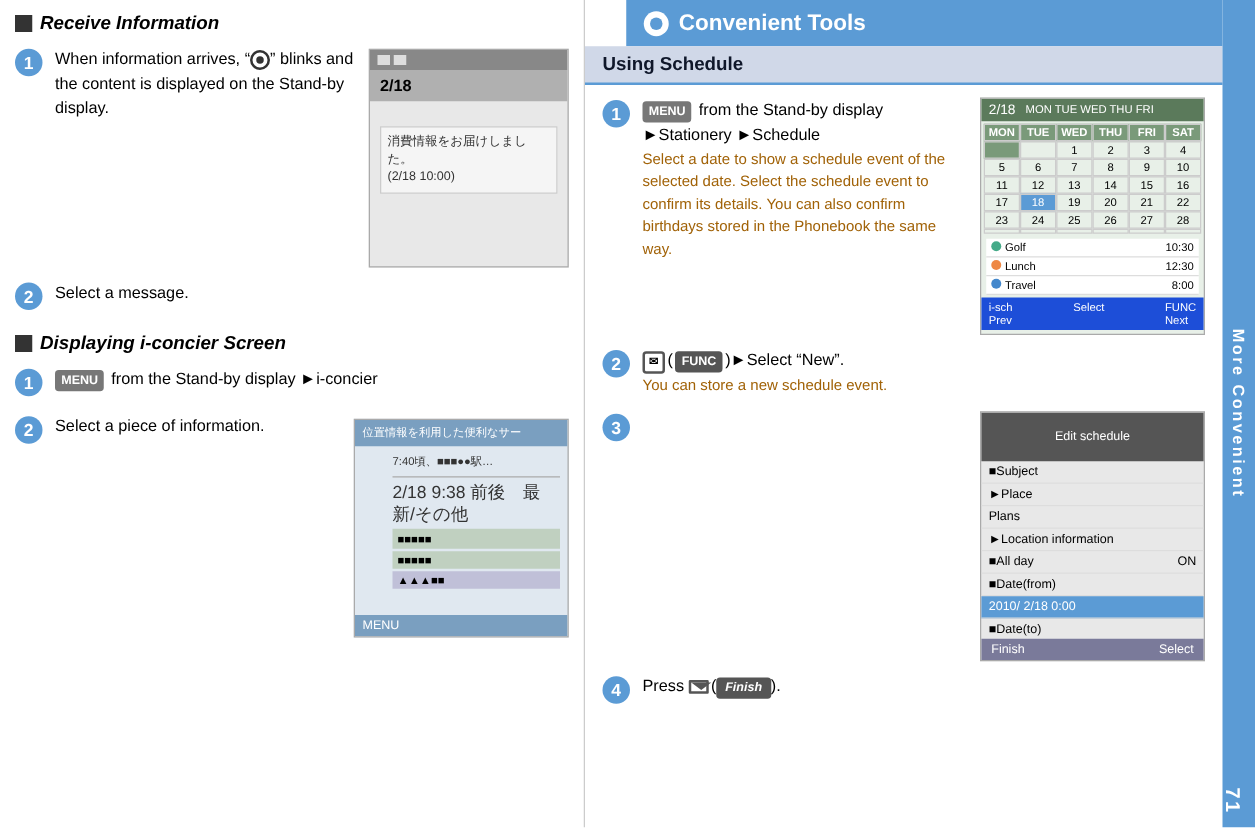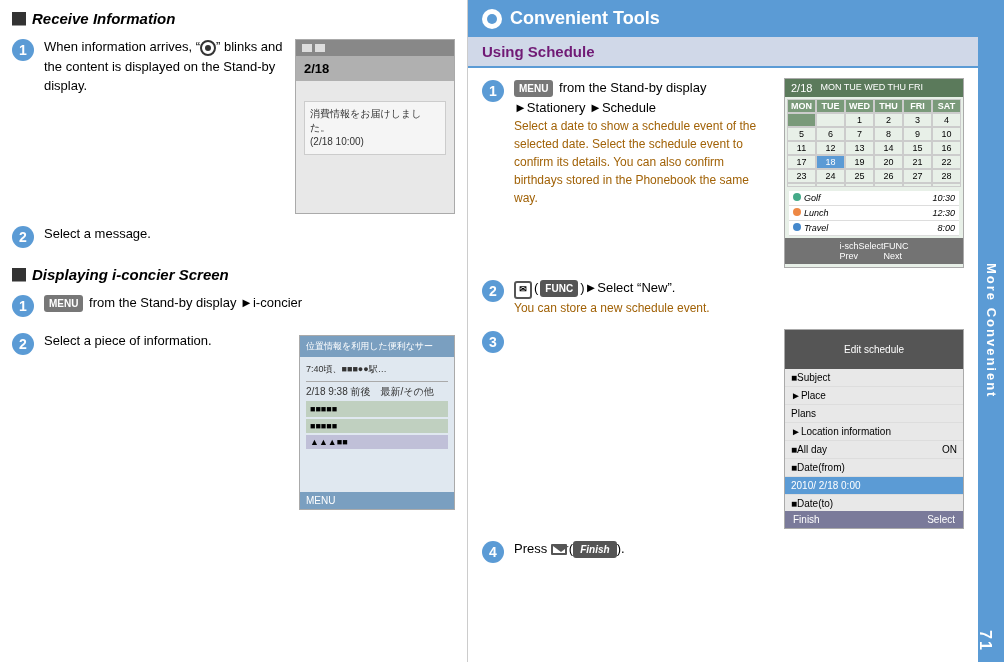--- a/index.html
+++ b/index.html
@@ -108,39 +108,40 @@
       padding: 5px;
       font-size: 10px;
       color: #333;
       line-height: 1.4;
       text-align: left;
     }
 
     
     .phone-screenshot2 {
       border: 1px solid #aaa;
-      width: 156px;
+      width: 172px;
       height: 175px;
       margin-left: auto;
       margin-top: 4px;
       background: #e0e8f0;
       position: relative;
       overflow: hidden;
     }
     .phone2-header {
       background: #7a9fc0;
       padding: 4px 6px;
       display: flex;
       align-items: center;
       justify-content: space-between;
     }
     .phone2-content {
       padding: 4px 6px;
       font-size: 10px;
       color: #000;
+      margin-left: 24px;
     }
     .phone2-footer {
       background: #7a9fc0;
       padding: 3px 6px;
       font-size: 10px;
       color: #fff;
       display: flex;
       justify-content: space-between;
       position: absolute;
       bottom: 0;
@@ -153,20 +154,21 @@
       background: #fff;
       display: flex;
       flex-direction: column;
     }
 
     .right-top-bar {
       background: #5b9bd5;
       padding: 8px 14px;
       display: flex;
       align-items: center;
+      margin-left: 33px;
     }
     .right-top-icon {
       width: 20px;
       height: 20px;
       background: #fff;
       border-radius: 50%;
       margin-right: 8px;
       display: flex;
       align-items: center;
       justify-content: center;
@@ -183,21 +185,21 @@
       font-size: 18px;
       font-weight: bold;
       color: #fff;
     }
 
     .using-schedule-bar {
       background: #d0d8e8;
       padding: 6px 14px;
       font-size: 15px;
       font-weight: bold;
-      color: #701a75;
+      color: #0f172a;
       border-bottom: 2px solid #5b9bd5;
     }
 
     .right-content {
       display: flex;
       flex: 1;
       padding: 10px 14px;
       gap: 14px;
     }
 
@@ -306,40 +308,39 @@
       font-weight: bold;
     }
     .cal-cell.today {
       background: #5b9bd5;
       color: #fff;
     }
     .cal-event-area {
       background: #fff;
       margin: 2px 4px;
       font-size: 9px;
-      font-style: italic;
     }
     .cal-event-row {
       display: flex;
       justify-content: space-between;
       align-items: center;
       padding: 2px 4px;
       border-bottom: 1px solid #ddd;
     }
     .cal-event-icon {
       display: inline-block;
       width: 8px;
       height: 8px;
       border-radius: 50%;
       margin-right: 3px;
     }
     .cal-footer {
-      background: #737373;
-      display: flex;
-      justify-content: center;
+      background: #1d4ed8;
+      display: flex;
+      justify-content: space-between;
       padding: 3px 6px;
       font-size: 9px;
       color: #fff;
     }
 
     
     .edit-screenshot {
       border: 1px solid #aaa;
       width: 180px;
       height: 200px;
@@ -509,21 +510,21 @@
         </div>
       </div>
 
       <div class="phone-screenshot2" style="position:relative;">
         <div class="phone2-header">
           <span style="color:#fff;font-size:9px;">位置情報を利用した便利なサー</span>
         </div>
         <div class="phone2-content">
           <div style="font-size:9px;color:#333;padding:2px 0;">7:40頃、■■■●●駅…</div>
           <div style="border-top:1px solid #aaa;margin:3px 0;"></div>
-          <div style="font-size:10px;color:#333;">2/18 9:38 前後　最新/その他</div>
+          <div style="font-size:14px;color:#333;">2/18 9:38 前後　最新/その他</div>
           <div style="background:#c0d0c0;height:16px;margin:2px 0;font-size:9px;display:flex;align-items:center;padding:0 4px;">■■■■■</div>
           <div style="background:#c0d0c0;height:14px;margin:2px 0;font-size:9px;display:flex;align-items:center;padding:0 4px;">■■■■■</div>
           <div style="background:#c0c0d8;height:14px;margin:2px 0;font-size:9px;display:flex;align-items:center;padding:0 4px;">▲▲▲■■</div>
         </div>
         <div class="phone2-footer">
           <span>MENU</span>
         </div>
       </div>
     </div>
   </div>

